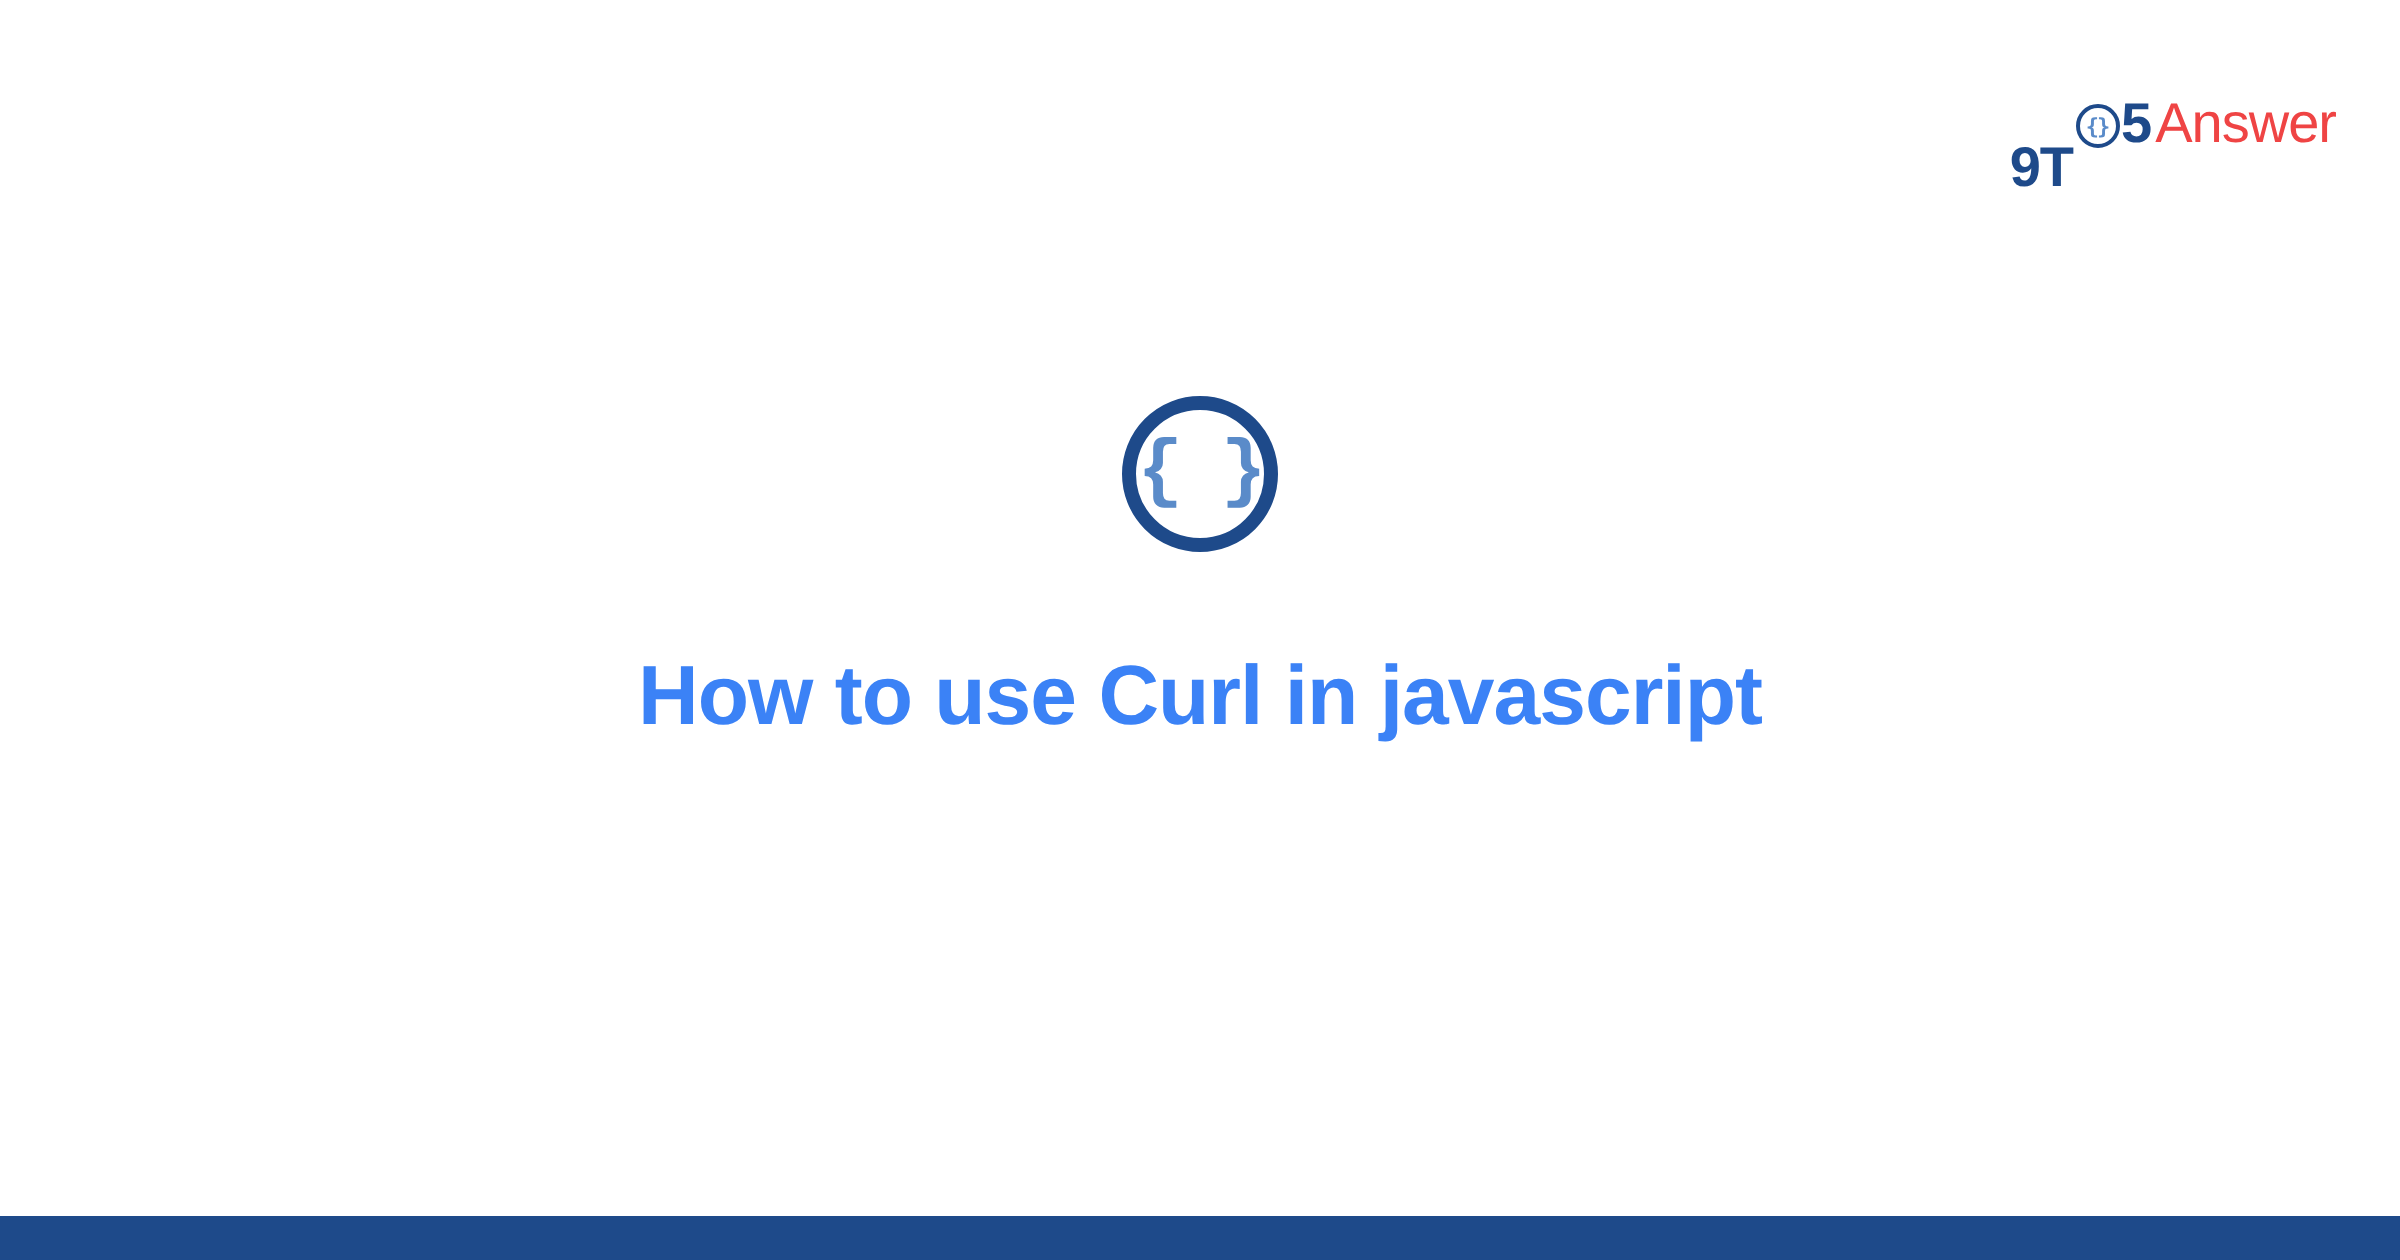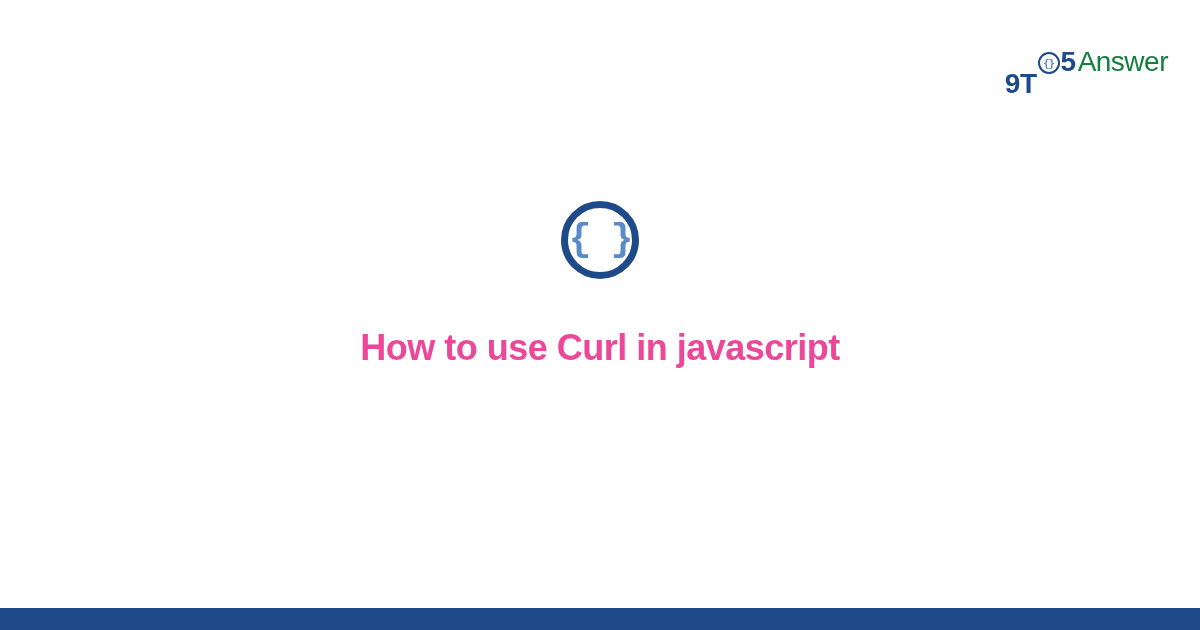--- a/index.html
+++ b/index.html
@@ -47,21 +47,21 @@
       font-weight: 700;
       color: #5a8bc9;
       font-family: monospace;
       letter-spacing: -1px;
     }
     .brand-5 {
       color: #1e4a8a;
       font-weight: 700;
     }
     .brand-answer {
-      color: #15803d;
+      color: #ef4444;
       font-weight: 500;
       margin-left: 2px;
     }
     .content {
       position: absolute;
       top: 0;
       left: 0;
       width: 100%;
       height: 100%;
       display: flex;
@@ -82,23 +82,23 @@
     }
     .icon-braces {
       font-size: 38px;
       font-weight: 700;
       color: #5a8bc9;
       font-family: "Courier New", monospace;
       letter-spacing: -2px;
       line-height: 1;
     }
     .title {
-      font-size: 36px;
+      font-size: 42px;
       font-weight: 700;
-      color: #ec4899;
+      color: #3b82f6;
       text-align: left;
       letter-spacing: -0.5px;
     }
     .footer-bar {
       position: absolute;
       bottom: 0;
       left: 0;
       width: 100%;
       height: 22px;
       background: #1e4a8a;

